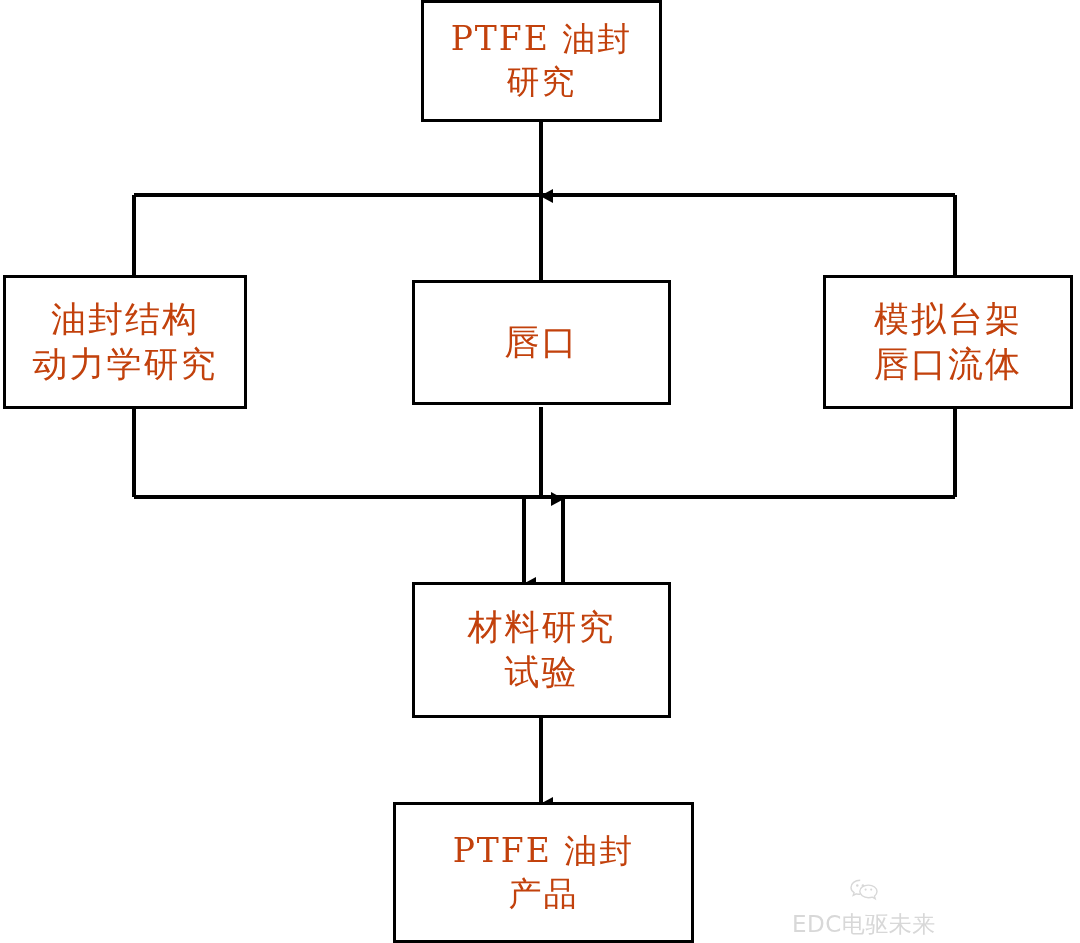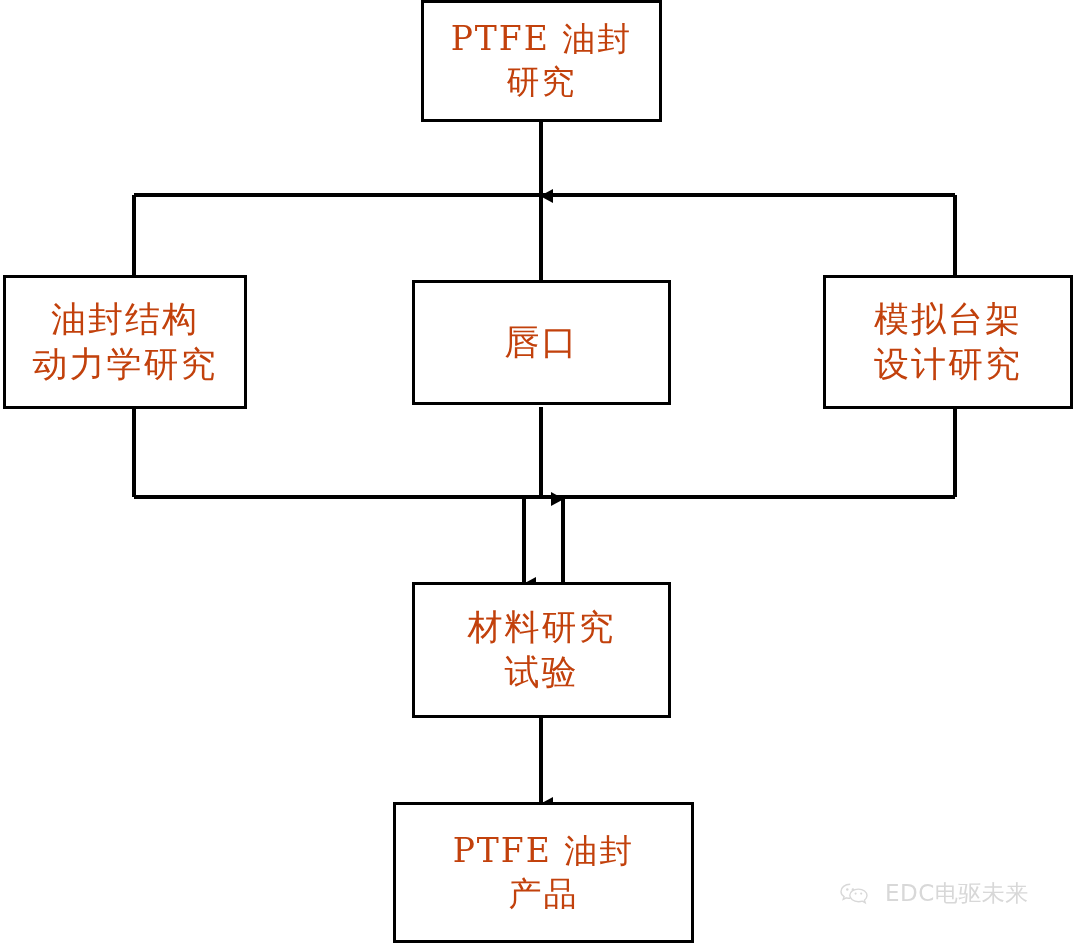--- a/index.html
+++ b/index.html
@@ -64,31 +64,32 @@
   
   #node-root      { left: 421px;  top: 0px;   width: 241px; height: 122px; }
   #node-structure { left: 3px;    top: 275px; width: 244px; height: 134px; }
   #node-material  { left: 412px;  top: 280px; width: 259px; height: 125px; }
   #node-fluid     { left: 823px;  top: 275px; width: 250px; height: 134px; }
   #node-bench     { left: 412px;  top: 582px; width: 259px; height: 136px; }
   #node-product   { left: 393px;  top: 802px; width: 301px; height: 141px; }
 
   .watermark {
     position: absolute;
-    left: 839px;
+    left: 792px;
     top: 878px;
     display: flex;
     align-items: center;
-    gap: 16px;
+    gap: 7px;
     color: #d8d8d8;
     font-size: 23px;
     font-family: "DejaVu Sans", "Liberation Sans", sans-serif;
     letter-spacing: 0.5px;
     user-select: none;
     pointer-events: none;
+    flex-direction: column;
   }
   .watermark .wm-text {
     white-space: nowrap;
   }
 </style>
 </head>
 <body>
 
 <div id="canvas">
 
@@ -138,21 +139,21 @@
     <span class="line">油封结构</span>
     <span class="line">动力学研究</span>
   </div>
 
   <div class="node cjk-node" id="node-material">
     <span class="line">唇口</span>
   </div>
 
   <div class="node cjk-node" id="node-fluid">
     <span class="line">模拟台架</span>
-    <span class="line">设计研究</span>
+    <span class="line">唇口流体</span>
   </div>
 
   <div class="node cjk-node" id="node-bench">
     <span class="line">材料研究</span>
     <span class="line">试验</span>
   </div>
 
   <div class="node latin-node" id="node-product">
     <span class="line cjk-mixed">PTFE 油封</span>
     <span class="line cjk-mixed">产品</span>

